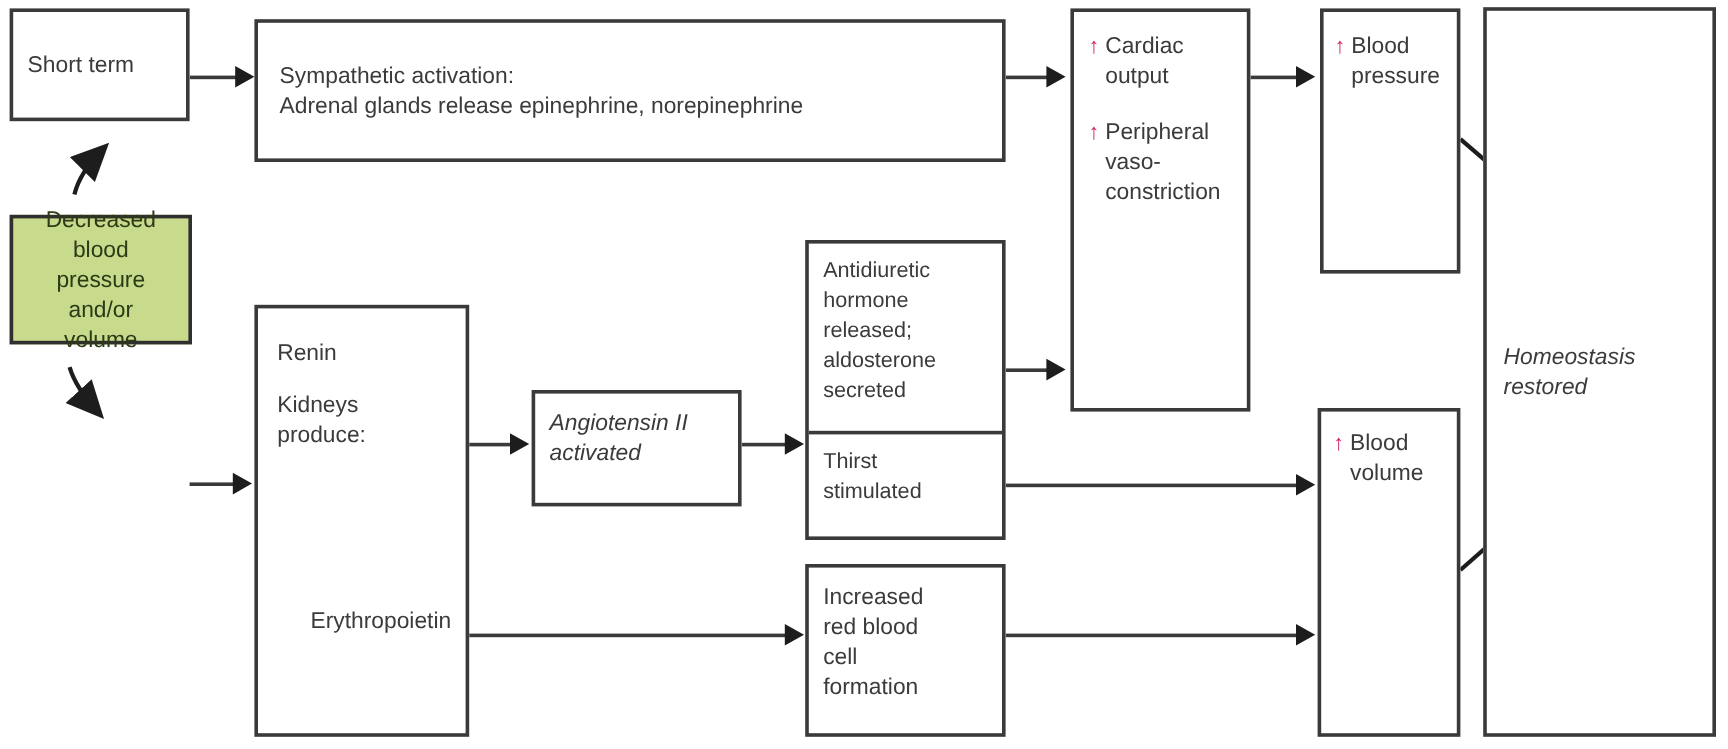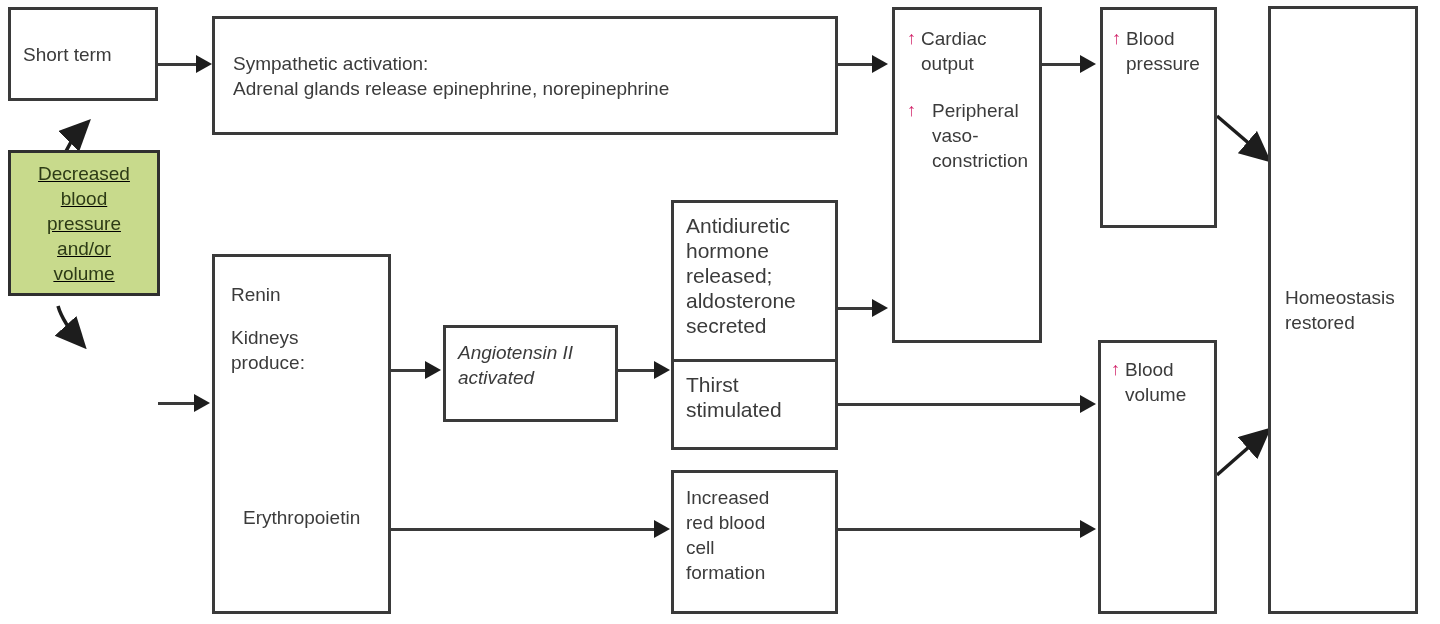--- a/index.html
+++ b/index.html
@@ -47,21 +47,21 @@
     background: #fff;
     display: flex;
     flex-direction: column;
   }
   .splitbox .cell {
     box-sizing: border-box;
     display: flex;
     flex-direction: column;
     justify-content: flex-start;
     color: #3b3b3b;
-    font-size: 21px;
+    font-size: 18px;
     line-height: 25px;
     padding: 10px 0 0 12px;
     white-space: pre-line;
   }
   .splitbox .cell.second {
     border-top: 3px solid #3a3a3a;
     flex: 0 0 auto;
   }
 
   
@@ -142,21 +142,21 @@
 
     <path d="M1217,116 L1266,158" stroke="#1d1d1d" stroke-width="3.5" fill="none" marker-end="url(#ah)"></path>
 
     <path d="M1217,475 L1266,432" stroke="#1d1d1d" stroke-width="3.5" fill="none" marker-end="url(#ah)"></path>
   </svg>
 
   <div class="box" style="left:8px; top:7px; width:150px; height:94px;">
     <div class="txt">Short term</div>
   </div>
 
-  <div class="box green center" style="left:8px; top:150px; width:152px; height:146px;text-decoration:underline;">
+  <div class="box green center" style="left:8px; top:179px; width:152px; height:108px;">
     <div class="txt" style="color:#2d3b16;">Decreased
 blood
 pressure
 and/or
 volume</div>
   </div>
 
 
   <div class="box" style="left:212px; top:16px; width:626px; height:119px;">
     <div class="txt" style="padding-left:18px;">Sympathetic activation:
@@ -164,21 +164,21 @@
   </div>
 
   <div class="box topalign" style="left:892px; top:7px; width:150px; height:336px;">
     <div class="txt" style="padding-top:16px; display:flex; align-items:flex-start;">
       <span class="uparrow-glyph">↑</span>
       <span style="margin-left:5px;">Cardiac
 output</span>
     </div>
     <div class="txt" style="padding-top:22px; display:flex; align-items:flex-start;">
       <span class="uparrow-glyph">↑</span>
-      <span style="margin-left:16px;">Peripheral
+      <span style="margin-left:5px;">Peripheral
 vaso-
 constriction</span>
     </div>
   </div>
 
   <div class="box topalign" style="left:1100px; top:7px; width:117px; height:221px;">
     <div class="txt" style="padding-top:16px; padding-left:9px; display:flex; align-items:flex-start;">
       <span class="uparrow-glyph">↑</span>
       <span style="margin-left:5px;">Blood
 pressure</span>
@@ -186,30 +186,30 @@
   </div>
 
   <div class="box topalign" style="left:1098px; top:340px; width:119px; height:274px;">
     <div class="txt" style="padding-top:14px; padding-left:10px; display:flex; align-items:flex-start;">
       <span class="uparrow-glyph">↑</span>
       <span style="margin-left:5px;">Blood
 volume</span>
     </div>
   </div>
 
-  <div class="box" style="left:1268px; top:6px; width:150px; height:608px;">
+  <div class="box" style="left:1236px; top:6px; width:194px; height:608px;font-style:italic;">
     <div class="txt" style="padding-left:14px;">Homeostasis
 restored</div>
   </div>
 
   <div class="box topalign" style="left:212px; top:254px; width:179px; height:360px;">
     <div class="txt" style="padding-top:25px; padding-left:16px;">Renin</div>
     <div class="txt" style="padding-top:18px; padding-left:16px;">Kidneys
 produce:</div>
-    <div class="txt" style="padding-top:130px; padding-left:28px;">Erythropoietin</div>
+    <div class="txt" style="padding-top:130px; padding-left:28px;text-align:right;">Erythropoietin</div>
   </div>
 
   <div class="box topalign" style="left:443px; top:325px; width:175px; height:97px;">
     <div class="txt" style="padding-top:12px; padding-left:12px;font-style:italic;">Angiotensin II
 activated</div>
   </div>
 
   <div class="splitbox" style="left:671px; top:200px; width:167px; height:250px;">
     <div class="cell" style="height:162px;">
       <span>Antidiuretic

